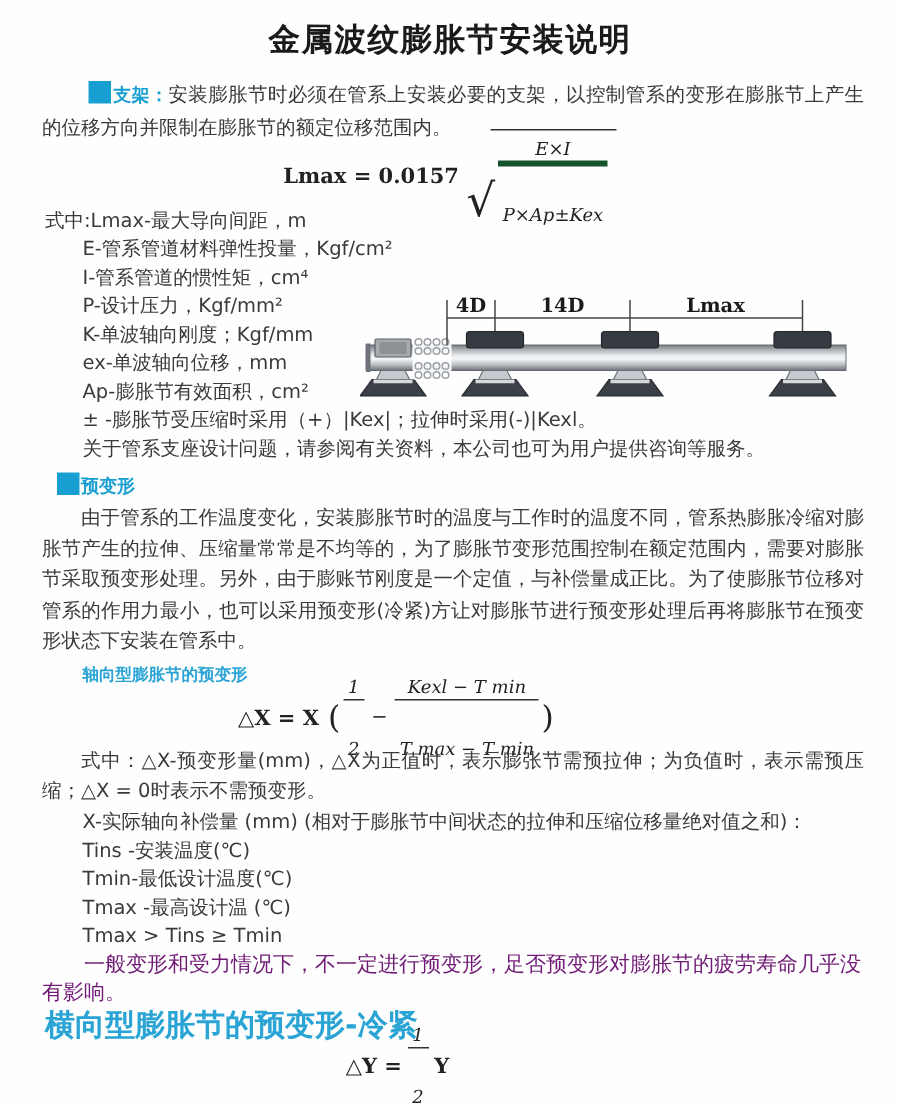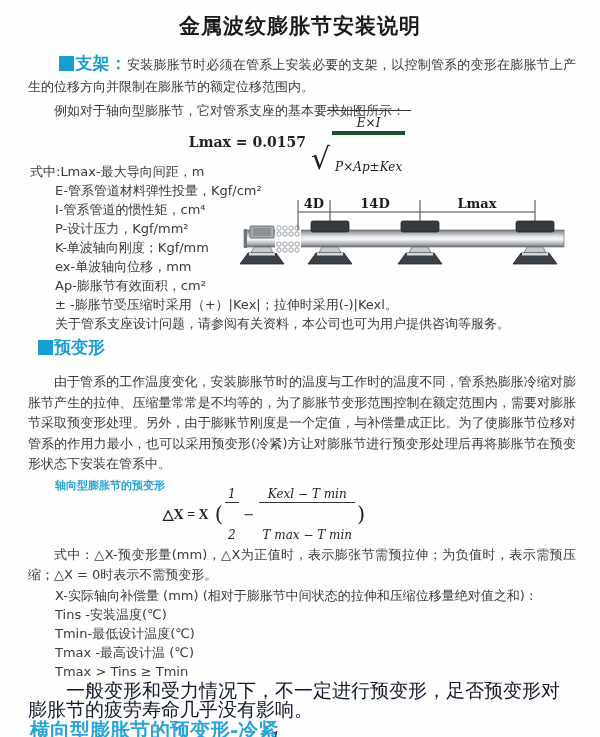--- a/index.html
+++ b/index.html
@@ -18,21 +18,21 @@
     text-align:center;
     font-size:21px;font-weight:bold;color:#1a1a1a;
     letter-spacing:1px;line-height:28px;
   }
 
   
   .sq{
     display:inline-block;width:15px;height:15px;
     background:#189fd2;margin-right:1px;vertical-align:-2px;
   }
-  .sec-label{color:#189fd2;font-size:17px;font-weight:bold;}
+  .sec-label{color:#189fd2;font-size:12px;font-weight:bold;}
 
   .p-support{
     margin:12px 24px 0 28px;
     font-size:13px;line-height:22px;
     text-indent:2.4em;text-align:justify;color:#3a3a3a;
   }
   .p-example{
     margin:3px 24px 0 28px;
     font-size:13px;line-height:20px;text-indent:2em;color:#3a3a3a;
   }
@@ -47,65 +47,64 @@
   .sqrt{display:inline-flex;align-items:flex-end;}
   .sqrt-sign{font-size:30px;line-height:30px;font-weight:400;}
   .sqrt-body{border-top:1.5px solid #333;margin-left:-3px;padding:1px 6px 0 5px;}
   .frac{display:inline-flex;flex-direction:column;text-align:center;font-size:12px;line-height:14px;font-style:italic;}
   .frac .num{padding:0 3px 1px;border-bottom:1px solid #333;}
   .frac .den{padding:1px 3px 0;margin-top:24px;}
   .sqrt-body .frac .num{border-bottom:4px solid #14532d;}
 
   .formula-2{margin:2px 0;height:34px;padding-right:70px;}
   .formula-3{margin:2px 0;height:30px;padding-right:70px;}
-  .f2-lhs,.f3-lhs{font-weight:bold;font-size:14px;font-style:normal;margin-right:4px;font-family:Liberation Serif, serif;}
+  .f2-lhs,.f3-lhs{font-weight:bold;font-size:14px;font-style:normal;margin-right:4px;}
   .f3-rhs{font-weight:bold;font-size:14px;margin-left:4px;}
   .paren{font-size:21px;font-weight:400;line-height:21px;margin:0 2px;}
   .f2-op{font-size:13px;margin:0 5px;}
 
   
   .def-list{margin-top:4px;font-size:13px;line-height:19px;color:#3a3a3a;}
   .def-item{margin-left:55px;white-space:nowrap;}
   .def-item.lead{margin-left:30px;}
 
   
   .diagram{position:absolute;left:240px;top:192px;width:360px;height:96px;}
 
   .sec-head{margin:3px 24px 0 28px;font-size:17px;line-height:23px;padding-left:10px;}
 
   .body-para{
-    margin:13px 24px 0 28px;
+    margin:0 24px 0 28px;
     font-size:13px;line-height:20.5px;text-indent:2em;
     text-align:justify;color:#3a3a3a;
   }
   .sub-head{
     margin:0 0 0 55px;
     font-size:11px;line-height:21px;font-weight:bold;color:#2aa4d4;
   }
   .sub-head.lateral{margin-left:30px;font-size:20px;line-height:22px;}
 
   .axial-items{font-size:13px;line-height:19px;color:#3a3a3a;}
   .axial-item{margin-left:55px;white-space:nowrap;}
   .note-para{
     margin:0 24px 0 28px;
-    font-size:19px;line-height:19px;text-indent:2em;color:#0f172a;
+    font-size:14px;line-height:19px;text-indent:2em;color:#701a75;
   }
 
   svg text{font-family:"DejaVu Serif","Liberation Serif",serif;font-weight:bold;font-size:13px;fill:#1b1b1b;}
 </style>
 </head>
 <body>
 
 <div class="page">
 
   <h1 class="title">金属波纹膨胀节安装说明</h1>
 
   <p class="p-support"><span class="sq"></span><span class="sec-label">支架：</span><span>安装膨胀节时必须在管系上安装必要的支架，以控制管系的变形在膨胀节上产生的位移方向并限制在膨胀节的额定位移范围内。</span></p>
 
-  <p class="p-example">例如对于轴向型膨胀节，它对管系支座的基本要求如图所示：</p>
 
   <div class="formula formula-1">
     <span class="f-lhs">Lmax = 0.0157</span>
     <span class="sqrt">
       <span class="sqrt-sign">√</span>
       <span class="sqrt-body">
         <span class="frac">
           <span class="num">E×I</span>
           <span class="den">P×Ap±Kex</span>
         </span>

